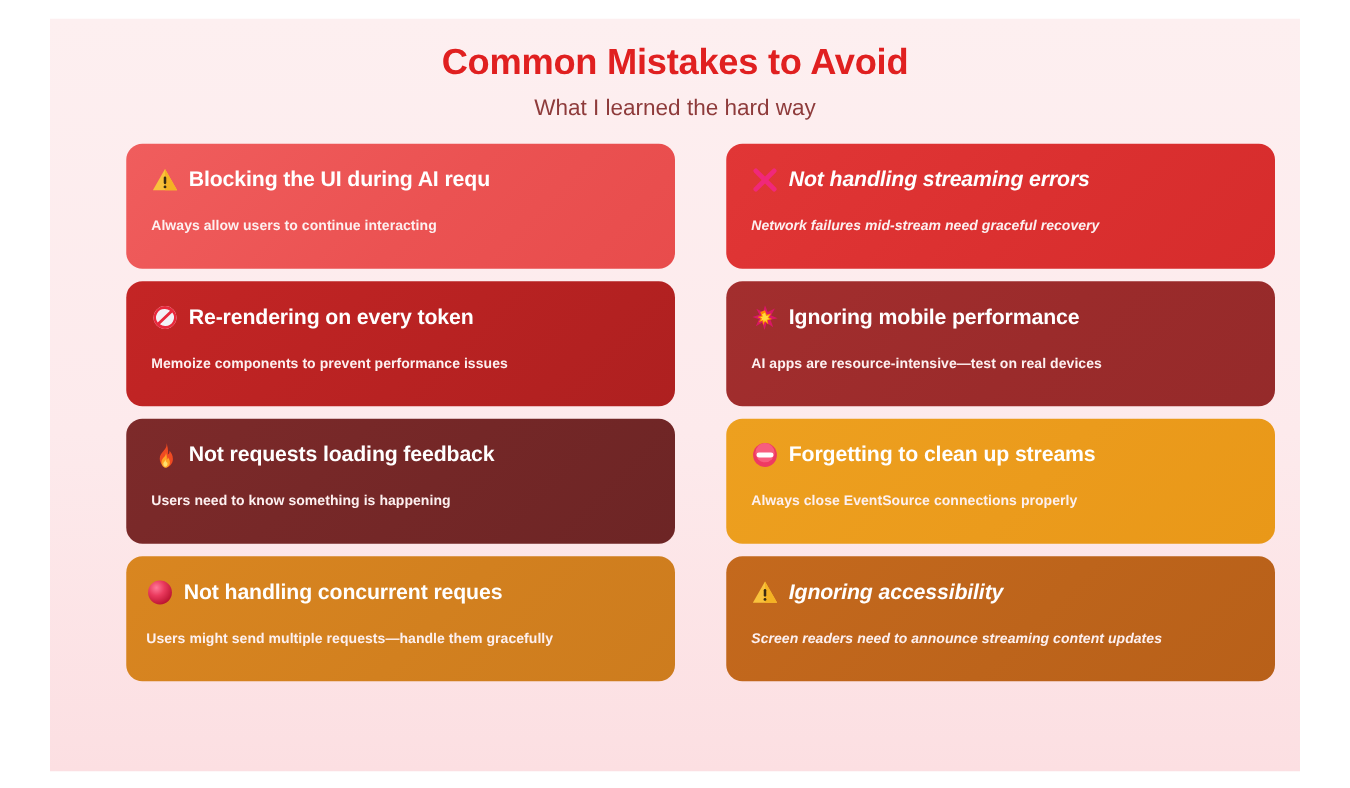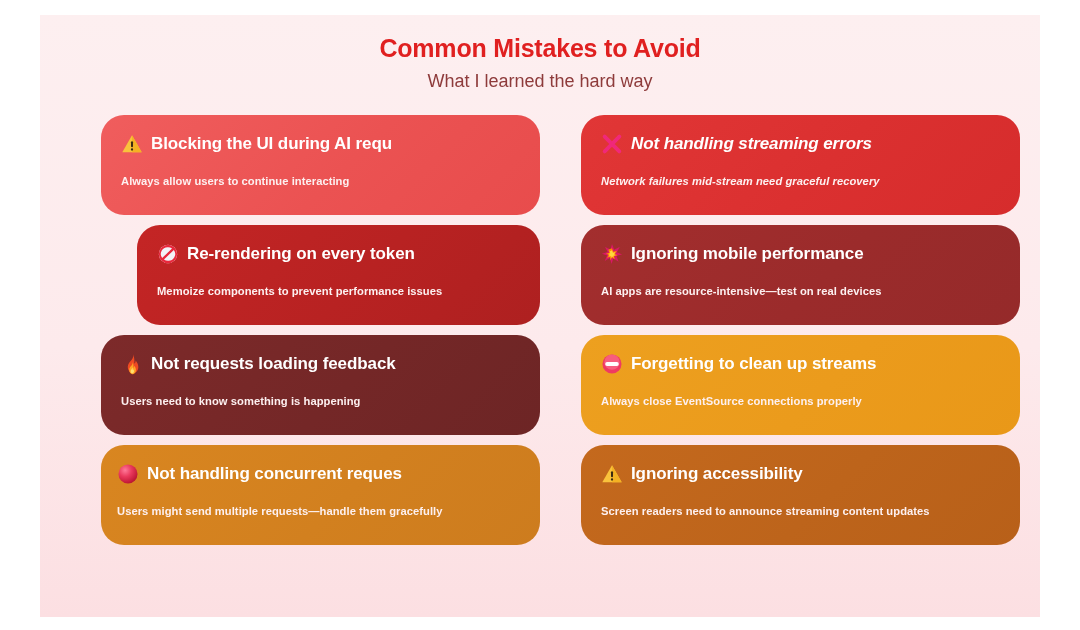--- a/index.html
+++ b/index.html
@@ -24,21 +24,21 @@
     background: linear-gradient(180deg, #fdeff0 0%, #fdeaec 55%, #fcdfe2 100%);
     overflow: hidden;
   }
 
   .header {
     text-align: center;
     padding-top: 18px;
   }
   .page-title {
     margin: 0;
-    font-size: 25px;
+    font-size: 29px;
     font-weight: bold;
     color: #e02020;
     letter-spacing: -0.2px;
     line-height: 1.2;
   }
   .page-subtitle {
     margin: 8px 0 0 0;
     font-size: 18px;
     font-weight: normal;
     color: #8e3b3b;
@@ -52,21 +52,21 @@
     width: 879px;
     display: grid;
     grid-template-columns: 439px 439px;
     column-gap: 41px;
     row-gap: 10px;
   }
 
   .mistake-card {
     position: relative;
     height: 100px;
-    border-radius: 23px;
+    border-radius: 13px;
     padding: 16px 20px 0 20px;
     box-sizing: border-box;
     overflow: hidden;
   }
 
   .card-headline {
     display: flex;
     align-items: center;
     gap: 8px;
     height: 26px;
@@ -96,26 +96,26 @@
     color: #fdf0f0;
     line-height: 2.05;
     width: 330px;
     word-break: break-all;
     letter-spacing: 0.05px;
   }
 
   
   .c0 { background: linear-gradient(135deg, #f05d5d 0%, #eb5252 55%, #e84c4c 100%); }
   .c1 { background: linear-gradient(135deg, #e13636 0%, #db3030 55%, #d62c2c 100%); font-style: italic; }
-  .c2 { background: linear-gradient(135deg, #c42525 0%, #b82222 55%, #ae2020 100%); margin-left: 36px; }
+  .c2 { background: linear-gradient(135deg, #c42525 0%, #b82222 55%, #ae2020 100%); }
   .c3 { background: linear-gradient(135deg, #a32e2e 0%, #9b2b2b 55%, #952a2a 100%); }
   .c4 { background: linear-gradient(135deg, #7d2a2a 0%, #742727 55%, #6d2525 100%); }
   .c5 { background: linear-gradient(135deg, #eda01f 0%, #eb9b1c 55%, #e99818 100%); }
   .c6 { background: linear-gradient(135deg, #d98620 0%, #d2801f 55%, #cd7c1e 100%); padding-left: 16px; }
-  .c7 { background: linear-gradient(135deg, #c4691d 0%, #bd641b 55%, #b86019 100%); }
+  .c7 { background: linear-gradient(135deg, #c4691d 0%, #bd641b 55%, #b86019 100%); font-style: italic; }
 </style>
 </head>
 <body>
 
 <div class="slide-canvas">
 
   <div class="header">
     <h1 class="page-title">Common Mistakes to Avoid</h1>
     <p class="page-subtitle">What I learned the hard way</p>
   </div>

